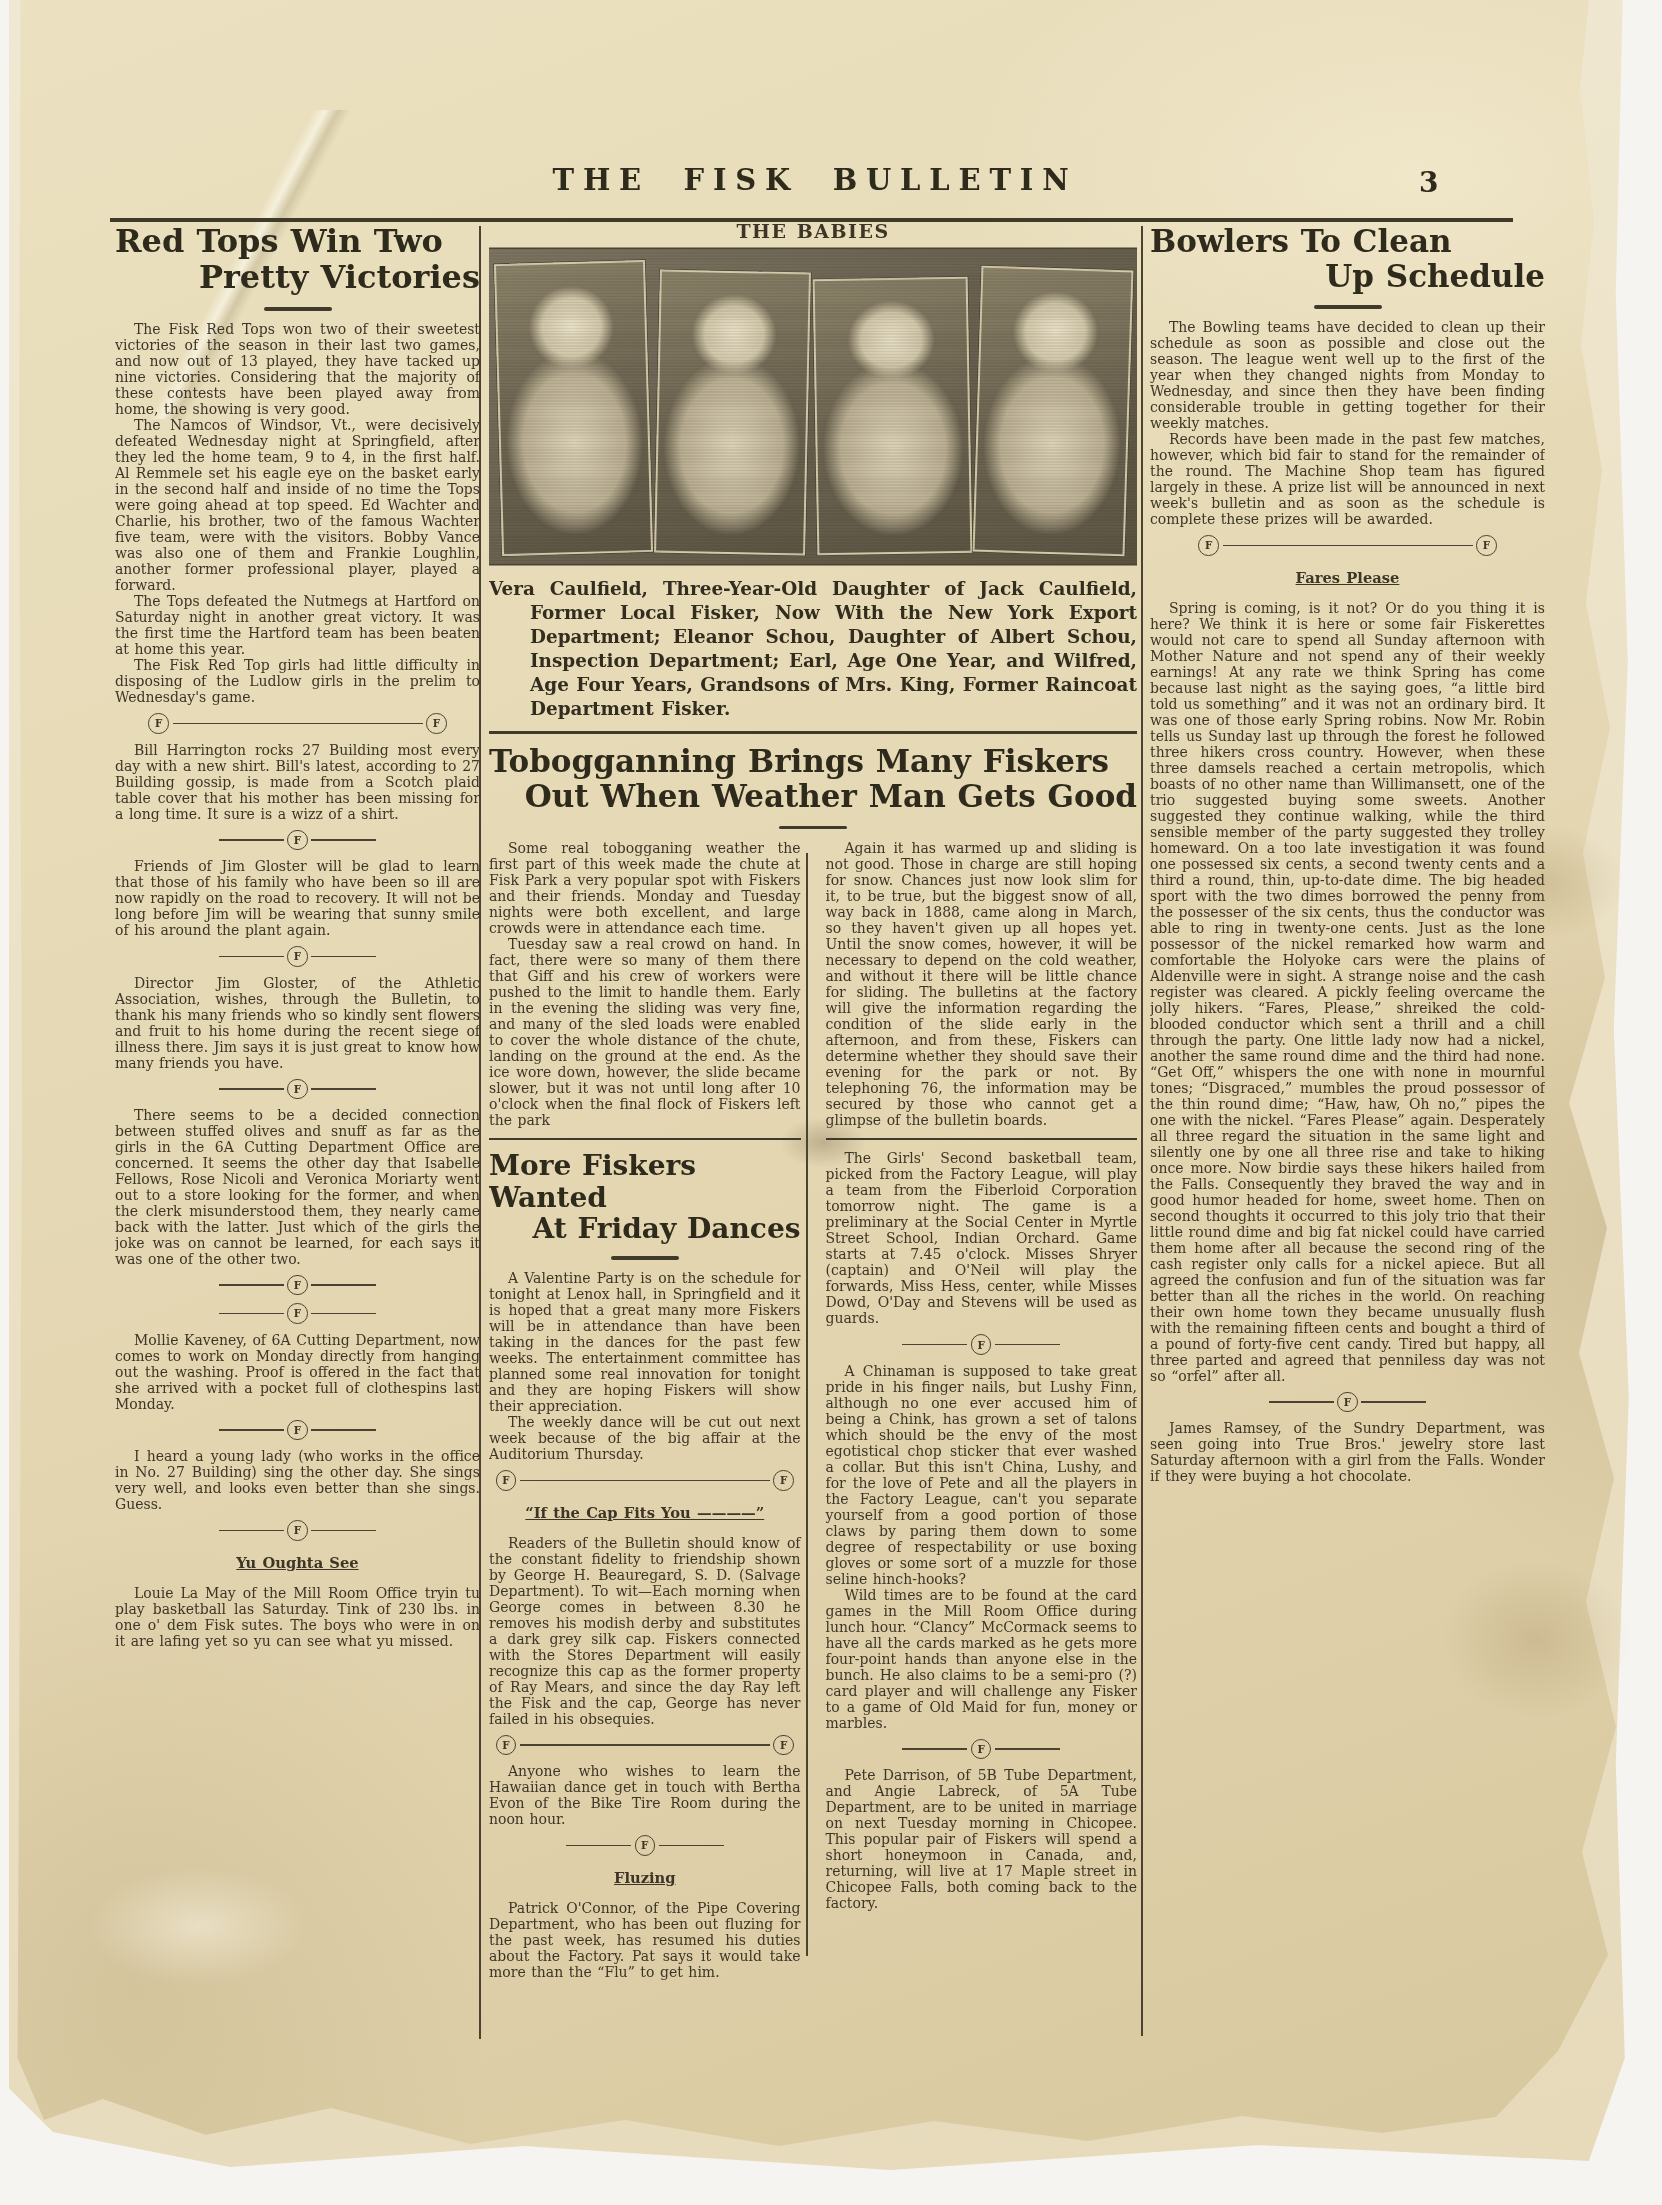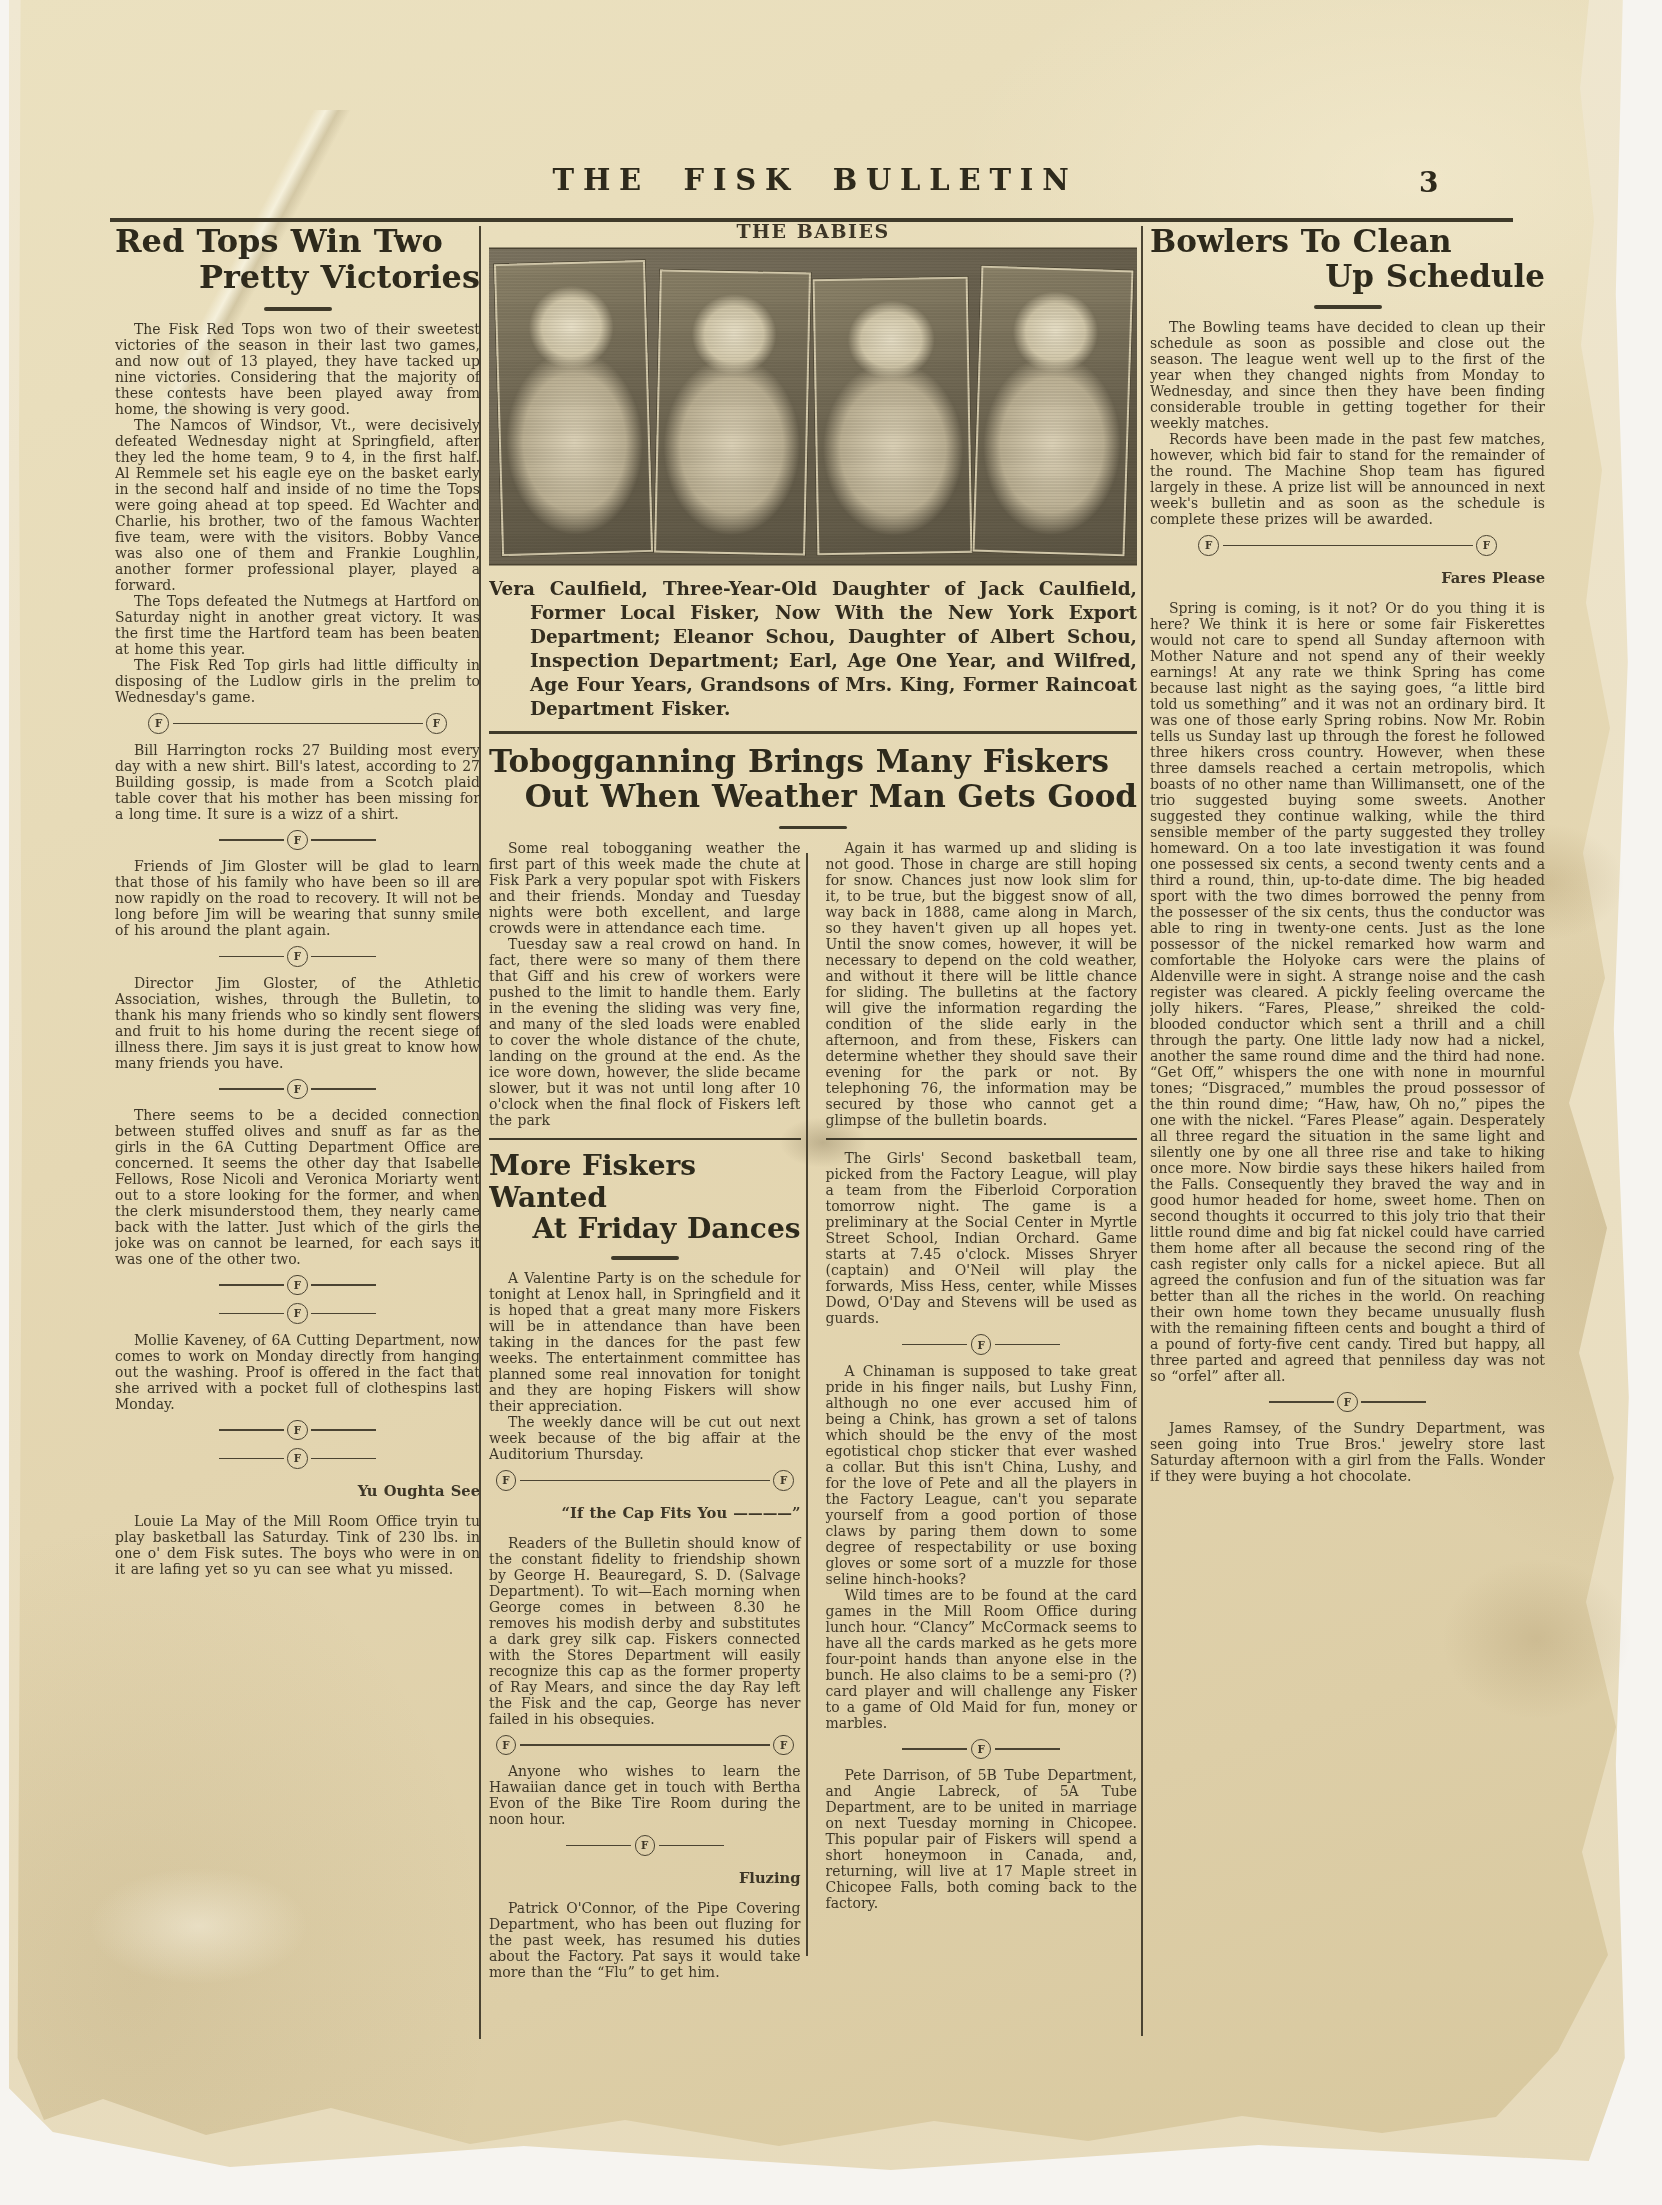--- a/index.html
+++ b/index.html
@@ -44,21 +44,21 @@
   .col-right{left:1150px;top:224px;width:395px;height:1852px;overflow:hidden;}
 
   .headline{font-weight:bold;color:#2e2a1c;text-align:left;line-height:1.12;}
   .headline .l1{display:block;}
   .headline .l2{display:block;text-align:right;}
   .h-lg{font-size:32px;}
   .h-md{font-size:31px;}
   .h-sm{font-size:28px;}
   .plain-div{width:68px;height:3.7px;background:#3f3a2a;border-radius:2.2px;margin:11.8px auto 10.3px auto;}
   .para{margin:0;text-indent:19px;}
-  .subhead{font-weight:bold;text-align:right;font-size:14.7px;margin:14px 0;}
+  .subhead{font-weight:bold;text-align:center;font-size:14.7px;margin:14px 0;text-decoration:underline;}
   .caption{font-weight:bold;font-size:18.4px;line-height:24px;margin-top:13.2px;
            padding-left:41px;text-indent:-41px;color:#332d1f;text-align:justify;}
   .hrule{height:2.9px;background:#3f3a2a;margin:10.3px 0;}
   .hrule.thin{height:2.2px;}
 
   
   .fdiv{display:flex;align-items:center;justify-content:center;margin:8px auto;}
   .fdiv .line{height:1.5px;background:#4a4332;}
   .fdiv.long .line{width:250px;}
   .fdiv.short .line{width:65px;}
@@ -151,20 +151,21 @@
         <span class="line"></span>
         <span class="f">F</span>
         <span class="line"></span>
       </div>
     <p class="para">Mollie Kaveney, of 6A Cutting Department, now comes to work on Monday directly from hanging out the washing.  Proof is offered in the fact that she arrived with a pocket full of clothespins last Monday.</p>
     <div class="fdiv short">
         <span class="line"></span>
         <span class="f">F</span>
         <span class="line"></span>
       </div>
+    <p class="para">I heard a young lady (who works in the office in No. 27 Building) sing the other day.  She sings very well, and looks even better than she sings.  Guess.</p>
     <div class="fdiv short">
         <span class="line"></span>
         <span class="f">F</span>
         <span class="line"></span>
       </div>
     <div class="subhead">Yu Oughta See</div>
     <p class="para">Louie La May of the Mill Room Office tryin tu play basketball las Saturday.  Tink of 230 lbs. in one o' dem Fisk sutes.  The boys who were in on it are lafing yet so yu can see what yu missed.</p>
   </div>
 
   <div class="col col-mid">

